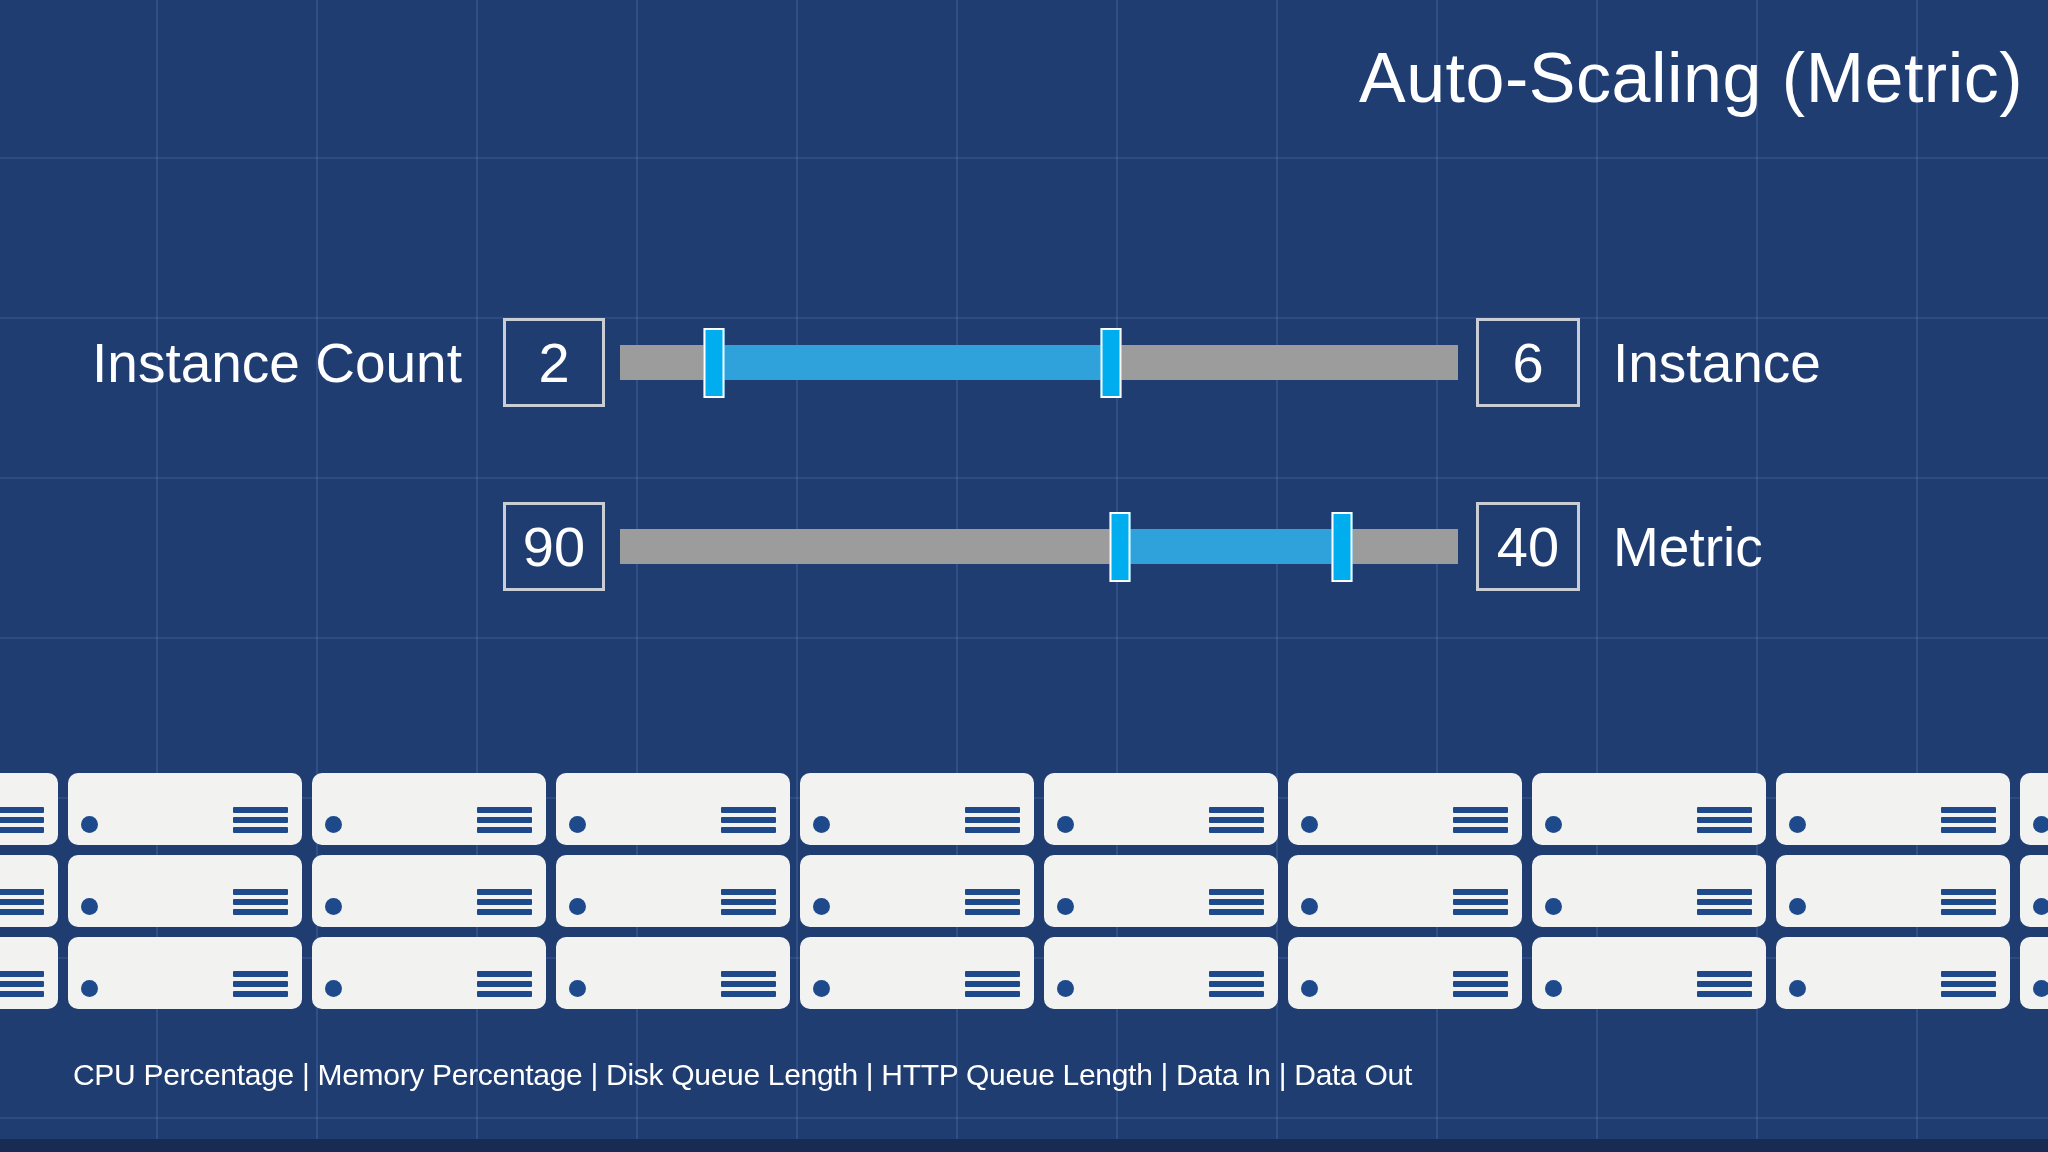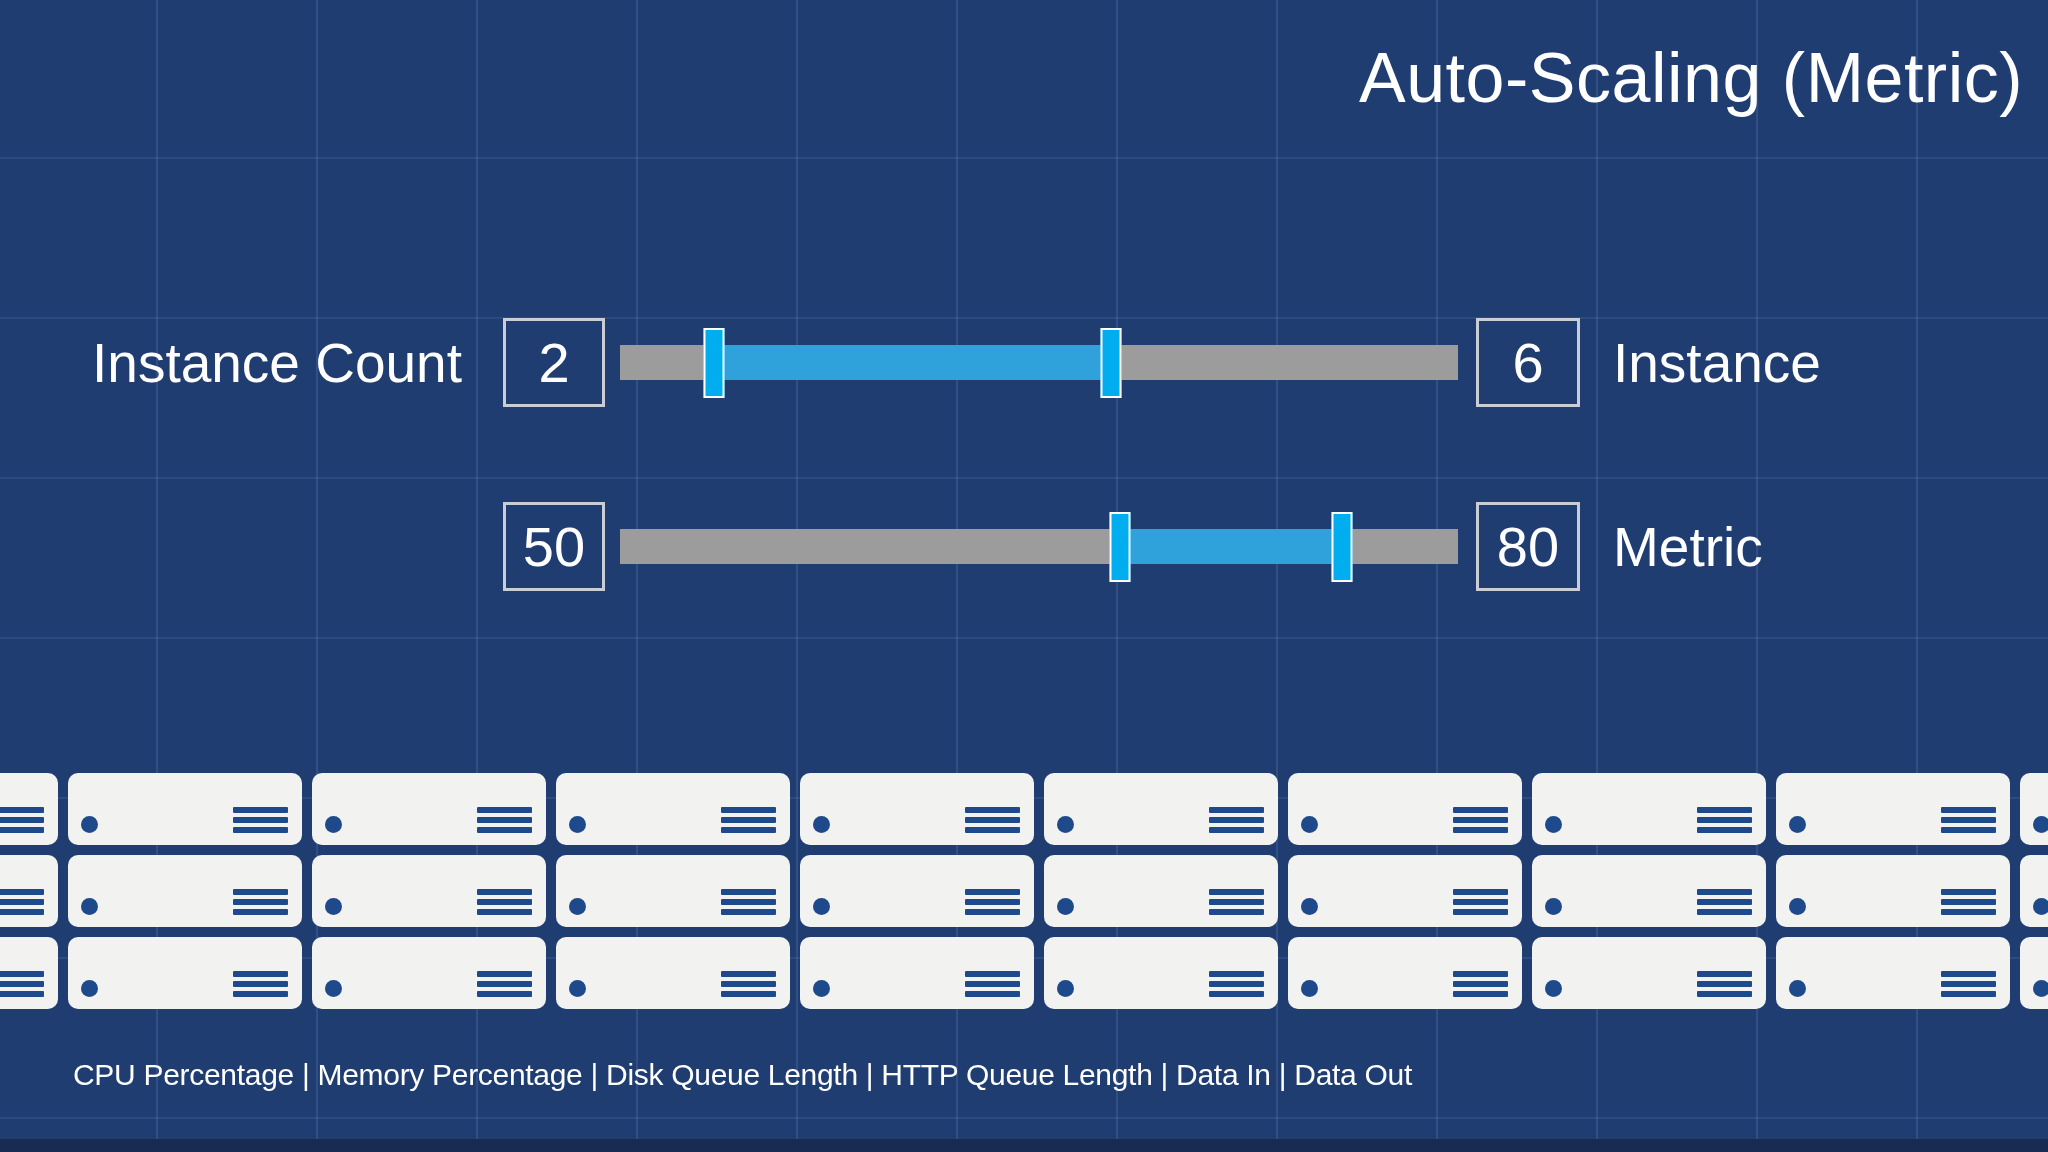--- a/index.html
+++ b/index.html
@@ -104,29 +104,29 @@
       <div class="handle hi" style="left: 58.6%;"></div>
     </div>
     <div class="value-box max">
       <span>6</span>
     </div>
     <div class="unit-label">Instance</div>
   </section>
 
   <section class="slider-row row2">
     <div class="value-box min">
-      <span>50</span>
+      <span>90</span>
     </div>
     <div class="track">
       <div class="range" style="left: 59.7%; width: 26.5%;"></div>
       <div class="handle lo" style="left: 59.7%;"></div>
       <div class="handle hi" style="left: 86.2%;"></div>
     </div>
     <div class="value-box max">
-      <span>80</span>
+      <span>40</span>
     </div>
     <div class="unit-label">Metric</div>
   </section>
 
   <div class="server-grid">
       <div class="server-row">
         <div class="server">
           <span class="bars">
             <i></i>
             <i></i>

